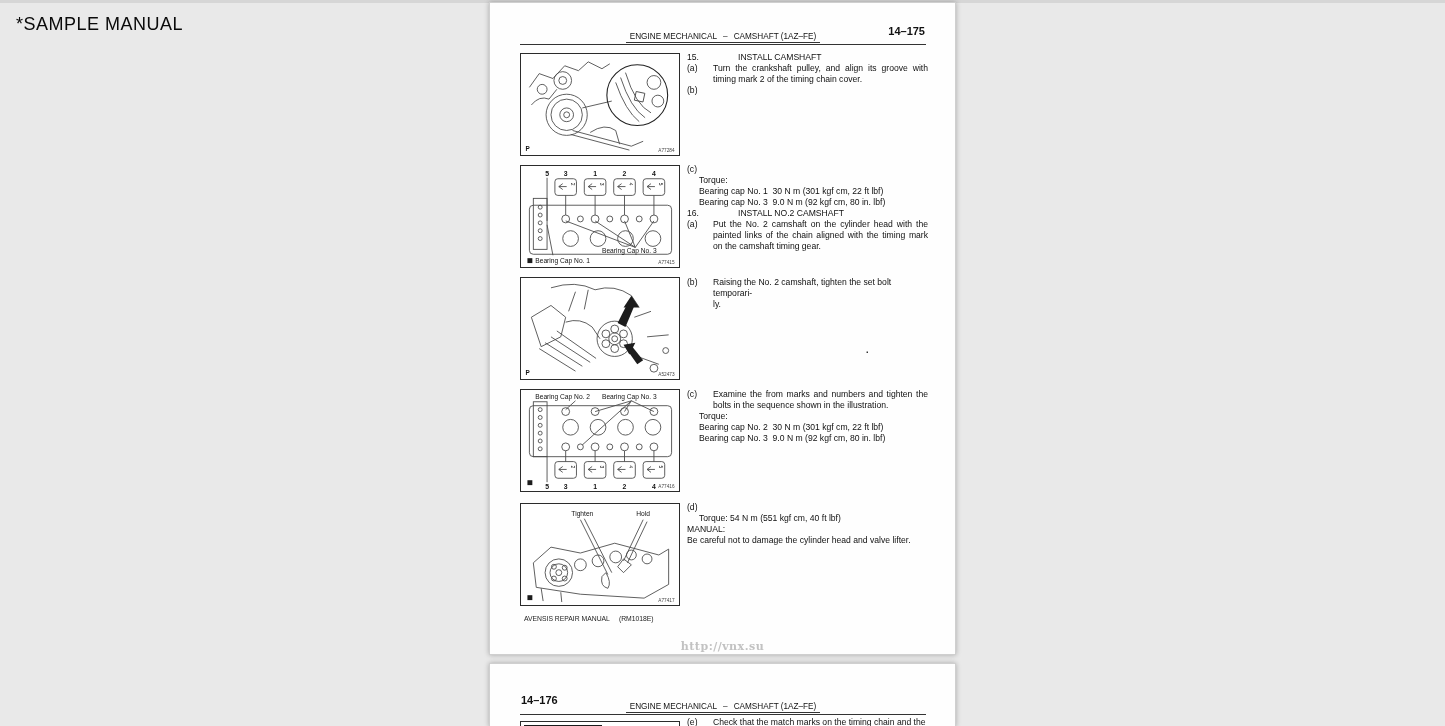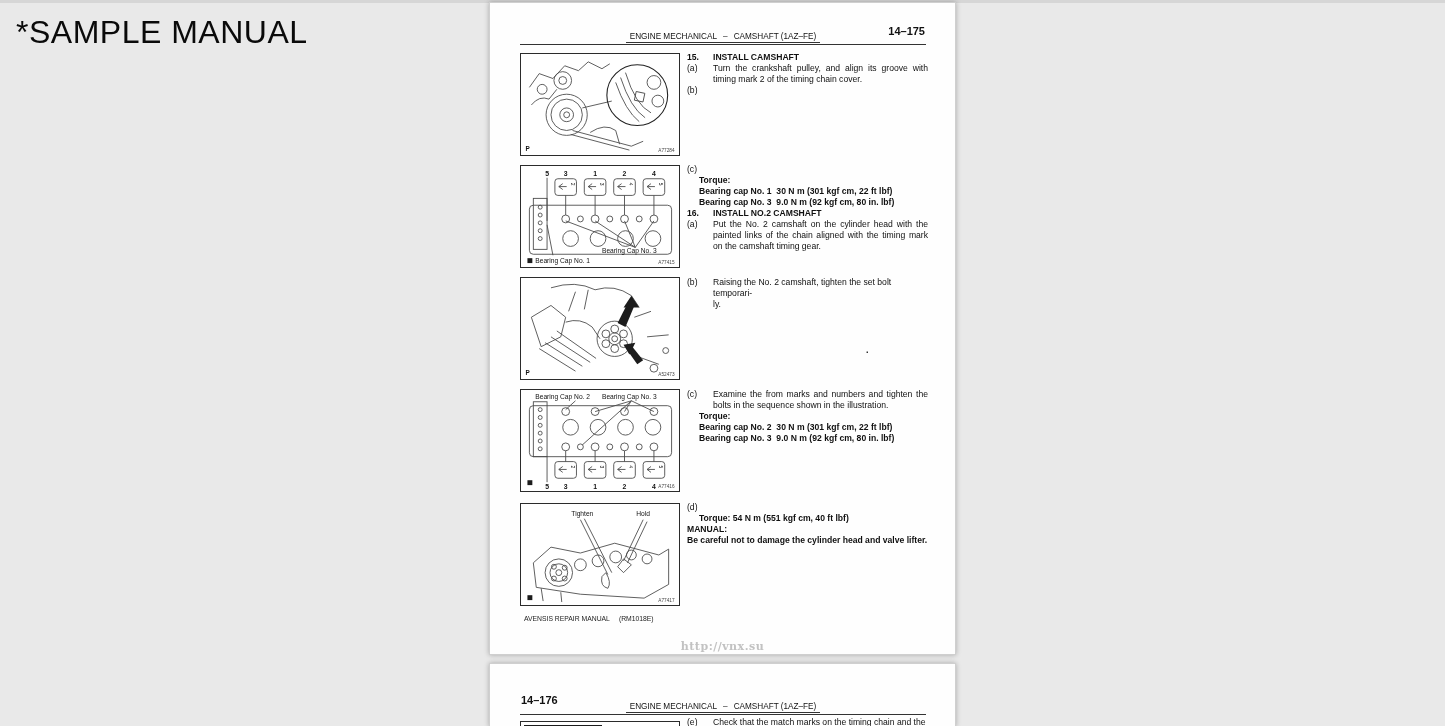--- a/index.html
+++ b/index.html
@@ -10,21 +10,21 @@
     overflow: hidden;
     font-family: "Liberation Sans", sans-serif;
     color: #111;
   }
   body::before {
     content:""; position:absolute; top:0; left:0; right:0; height:3px;
     background:#d6d6d6;
   }
   #sample-title {
     position:absolute; top:14px; left:16px;
-    font-size:32px; letter-spacing:.5px; color:#0a0a0a;
+    font-size:18px; letter-spacing:.5px; color:#0a0a0a;
   }
   .page {
     position:absolute; left:489px; width:467px;
     background:#fefefe; border:1px solid #cfcfcf;
     box-shadow:0 0 5px rgba(0,0,0,.28);
   }
   #page1 { top:2px; height:653px; }
   #page2 { top:663px; height:64px; overflow:hidden; }
 
   .pagenum { position:absolute; font-size:11px; font-weight:700; }
@@ -62,21 +62,21 @@
 
   .tcol {
     position:absolute; left:197px; width:241px;
     font-size:8.6px; line-height:11px; color:#101010;
   }
   #b1 { top:49px; } #b2 { top:161px; } #b3 { top:274px; }
   #b4 { top:386px; } #b5 { top:499px; }
   .li { display:flex; }
   .lbl { flex:0 0 26px; }
   .txt { flex:1; text-align:justify; }
-  .b { font-weight:700; }
+  .b { font-weight:400;gap:25px; }
   .ind { margin-left:12px; }
   .pw { white-space:pre-wrap; }
   .pl { white-space:pre-line; }
 
   #p1footer { position:absolute; left:34px; top:612px; font-size:6.8px; color:#222; }
   #p1footer .code { margin-left:9px; }
   #wm {
     position:absolute; left:0; right:0; top:637px; text-align:center;
     font-family:"DejaVu Serif", serif; font-weight:700; font-size:11px;
     color:#c2c2c2; letter-spacing:.5px;

